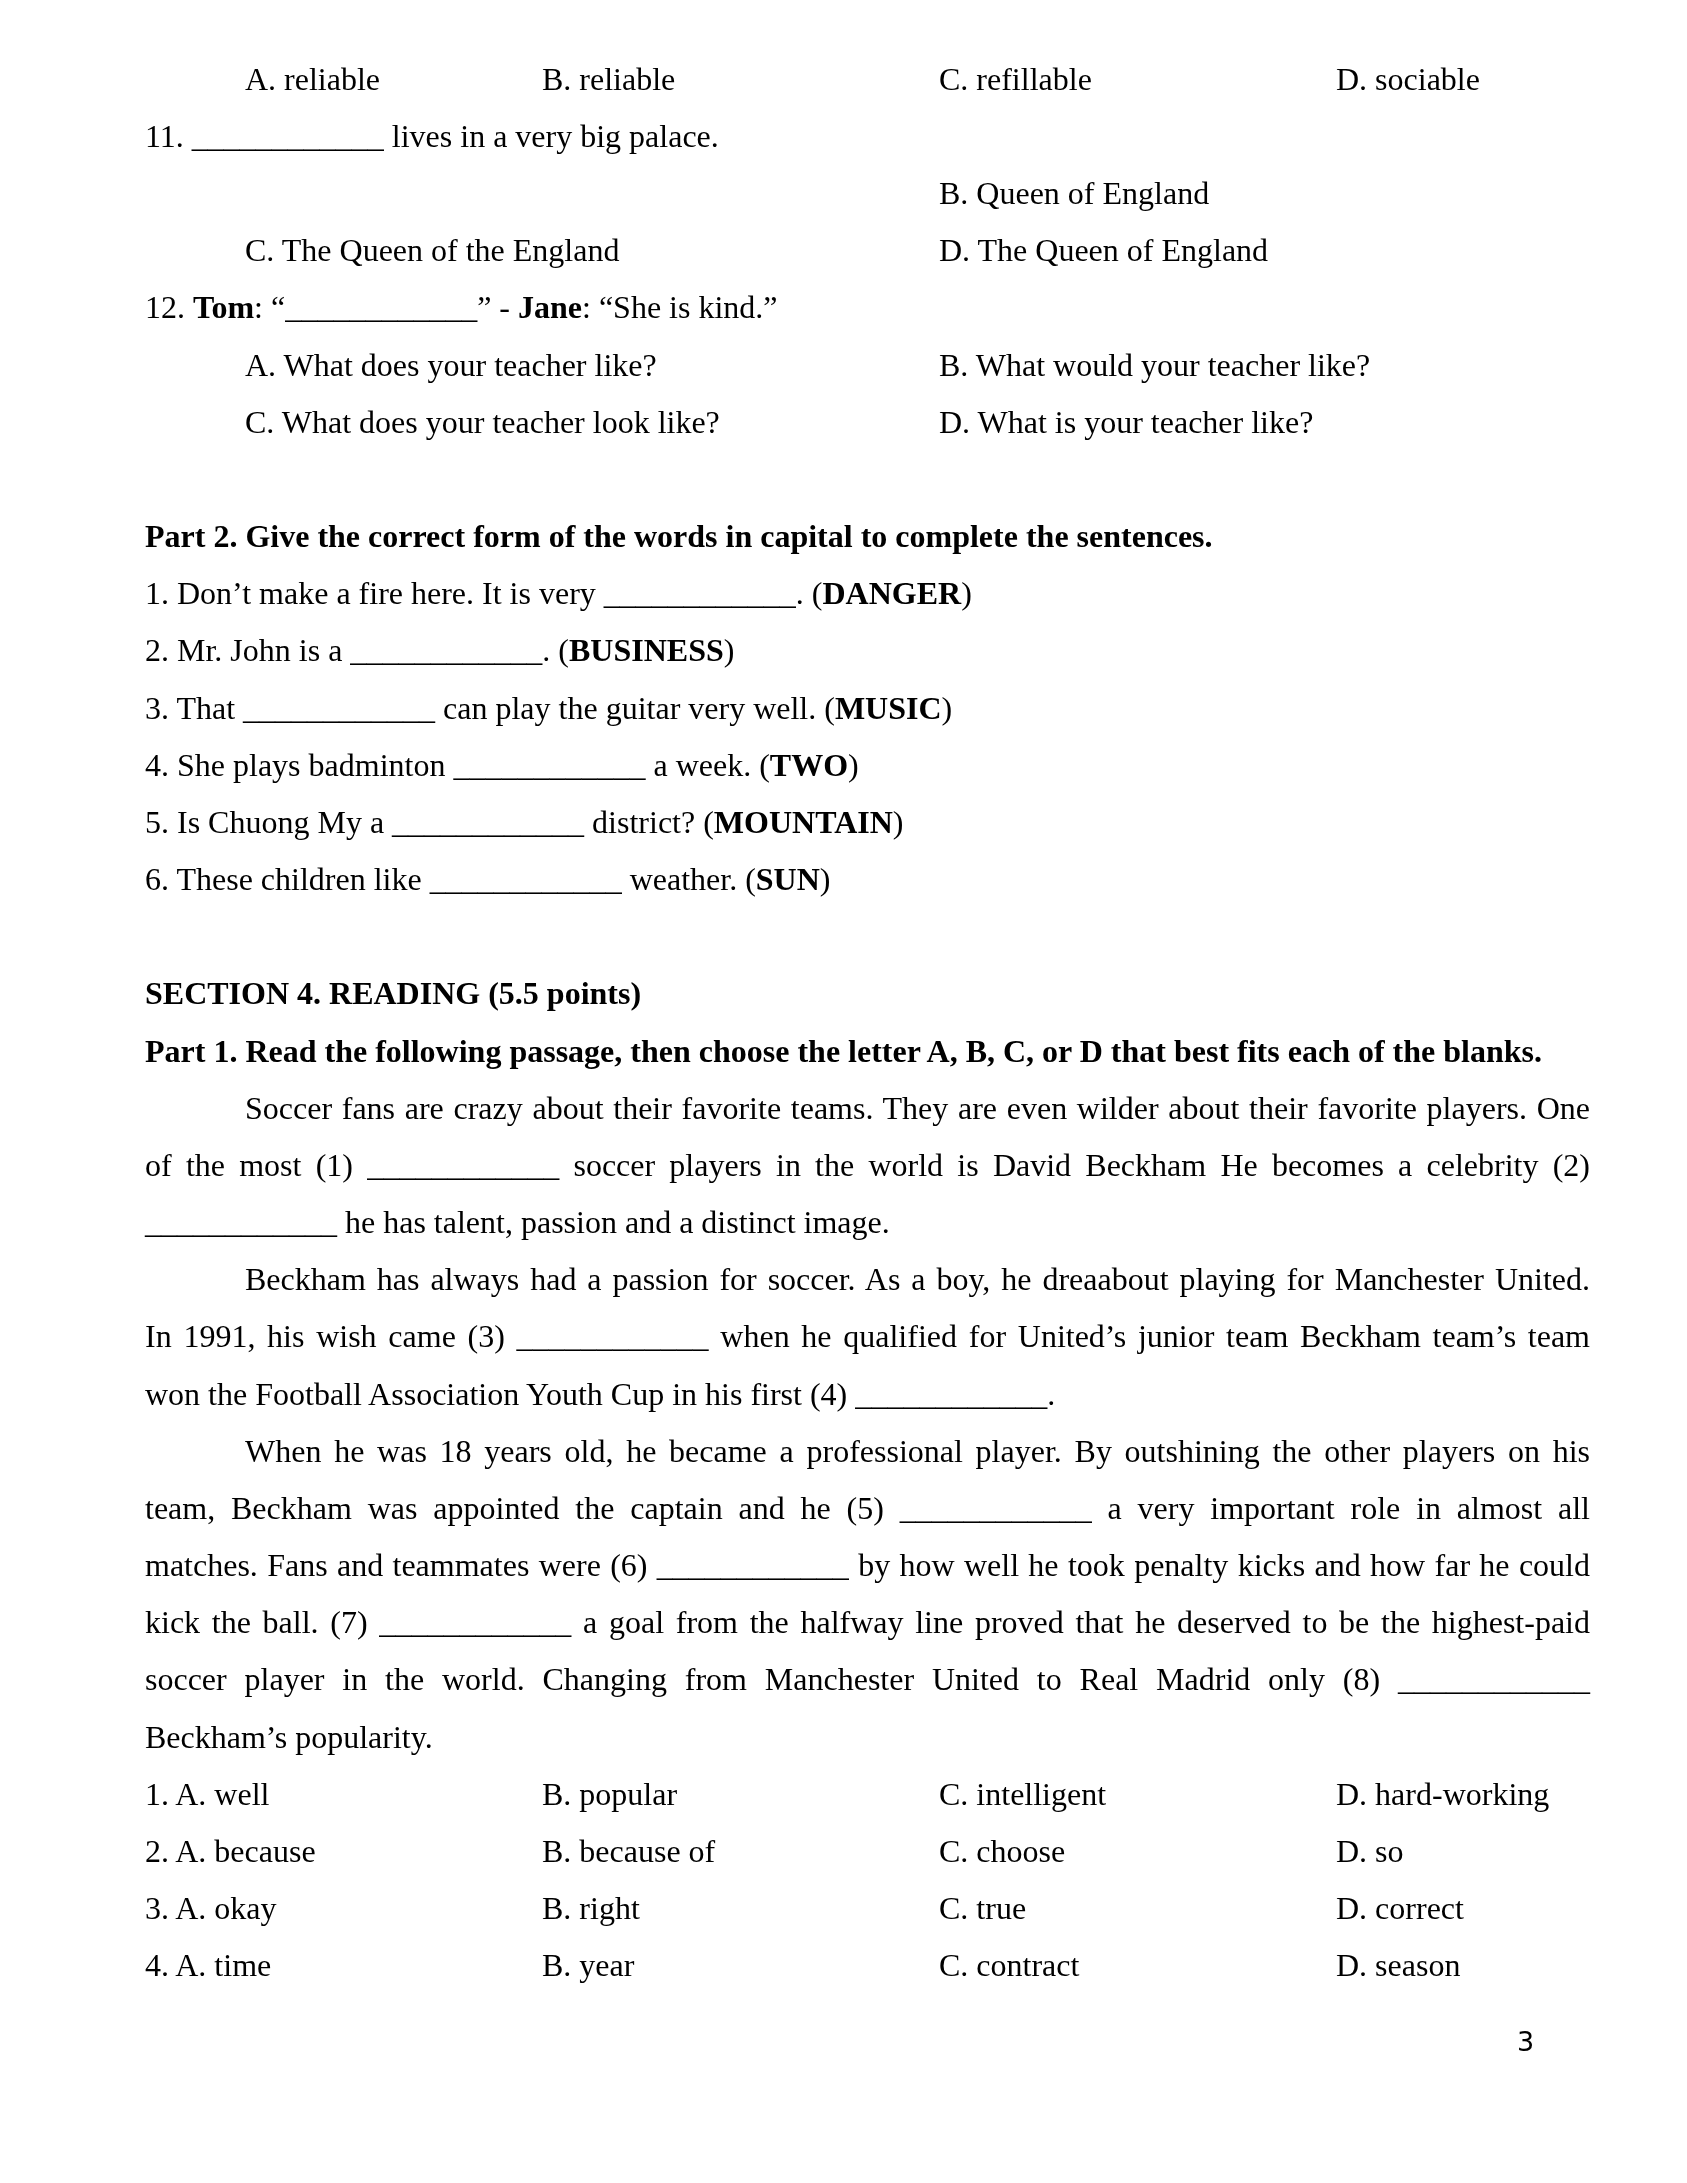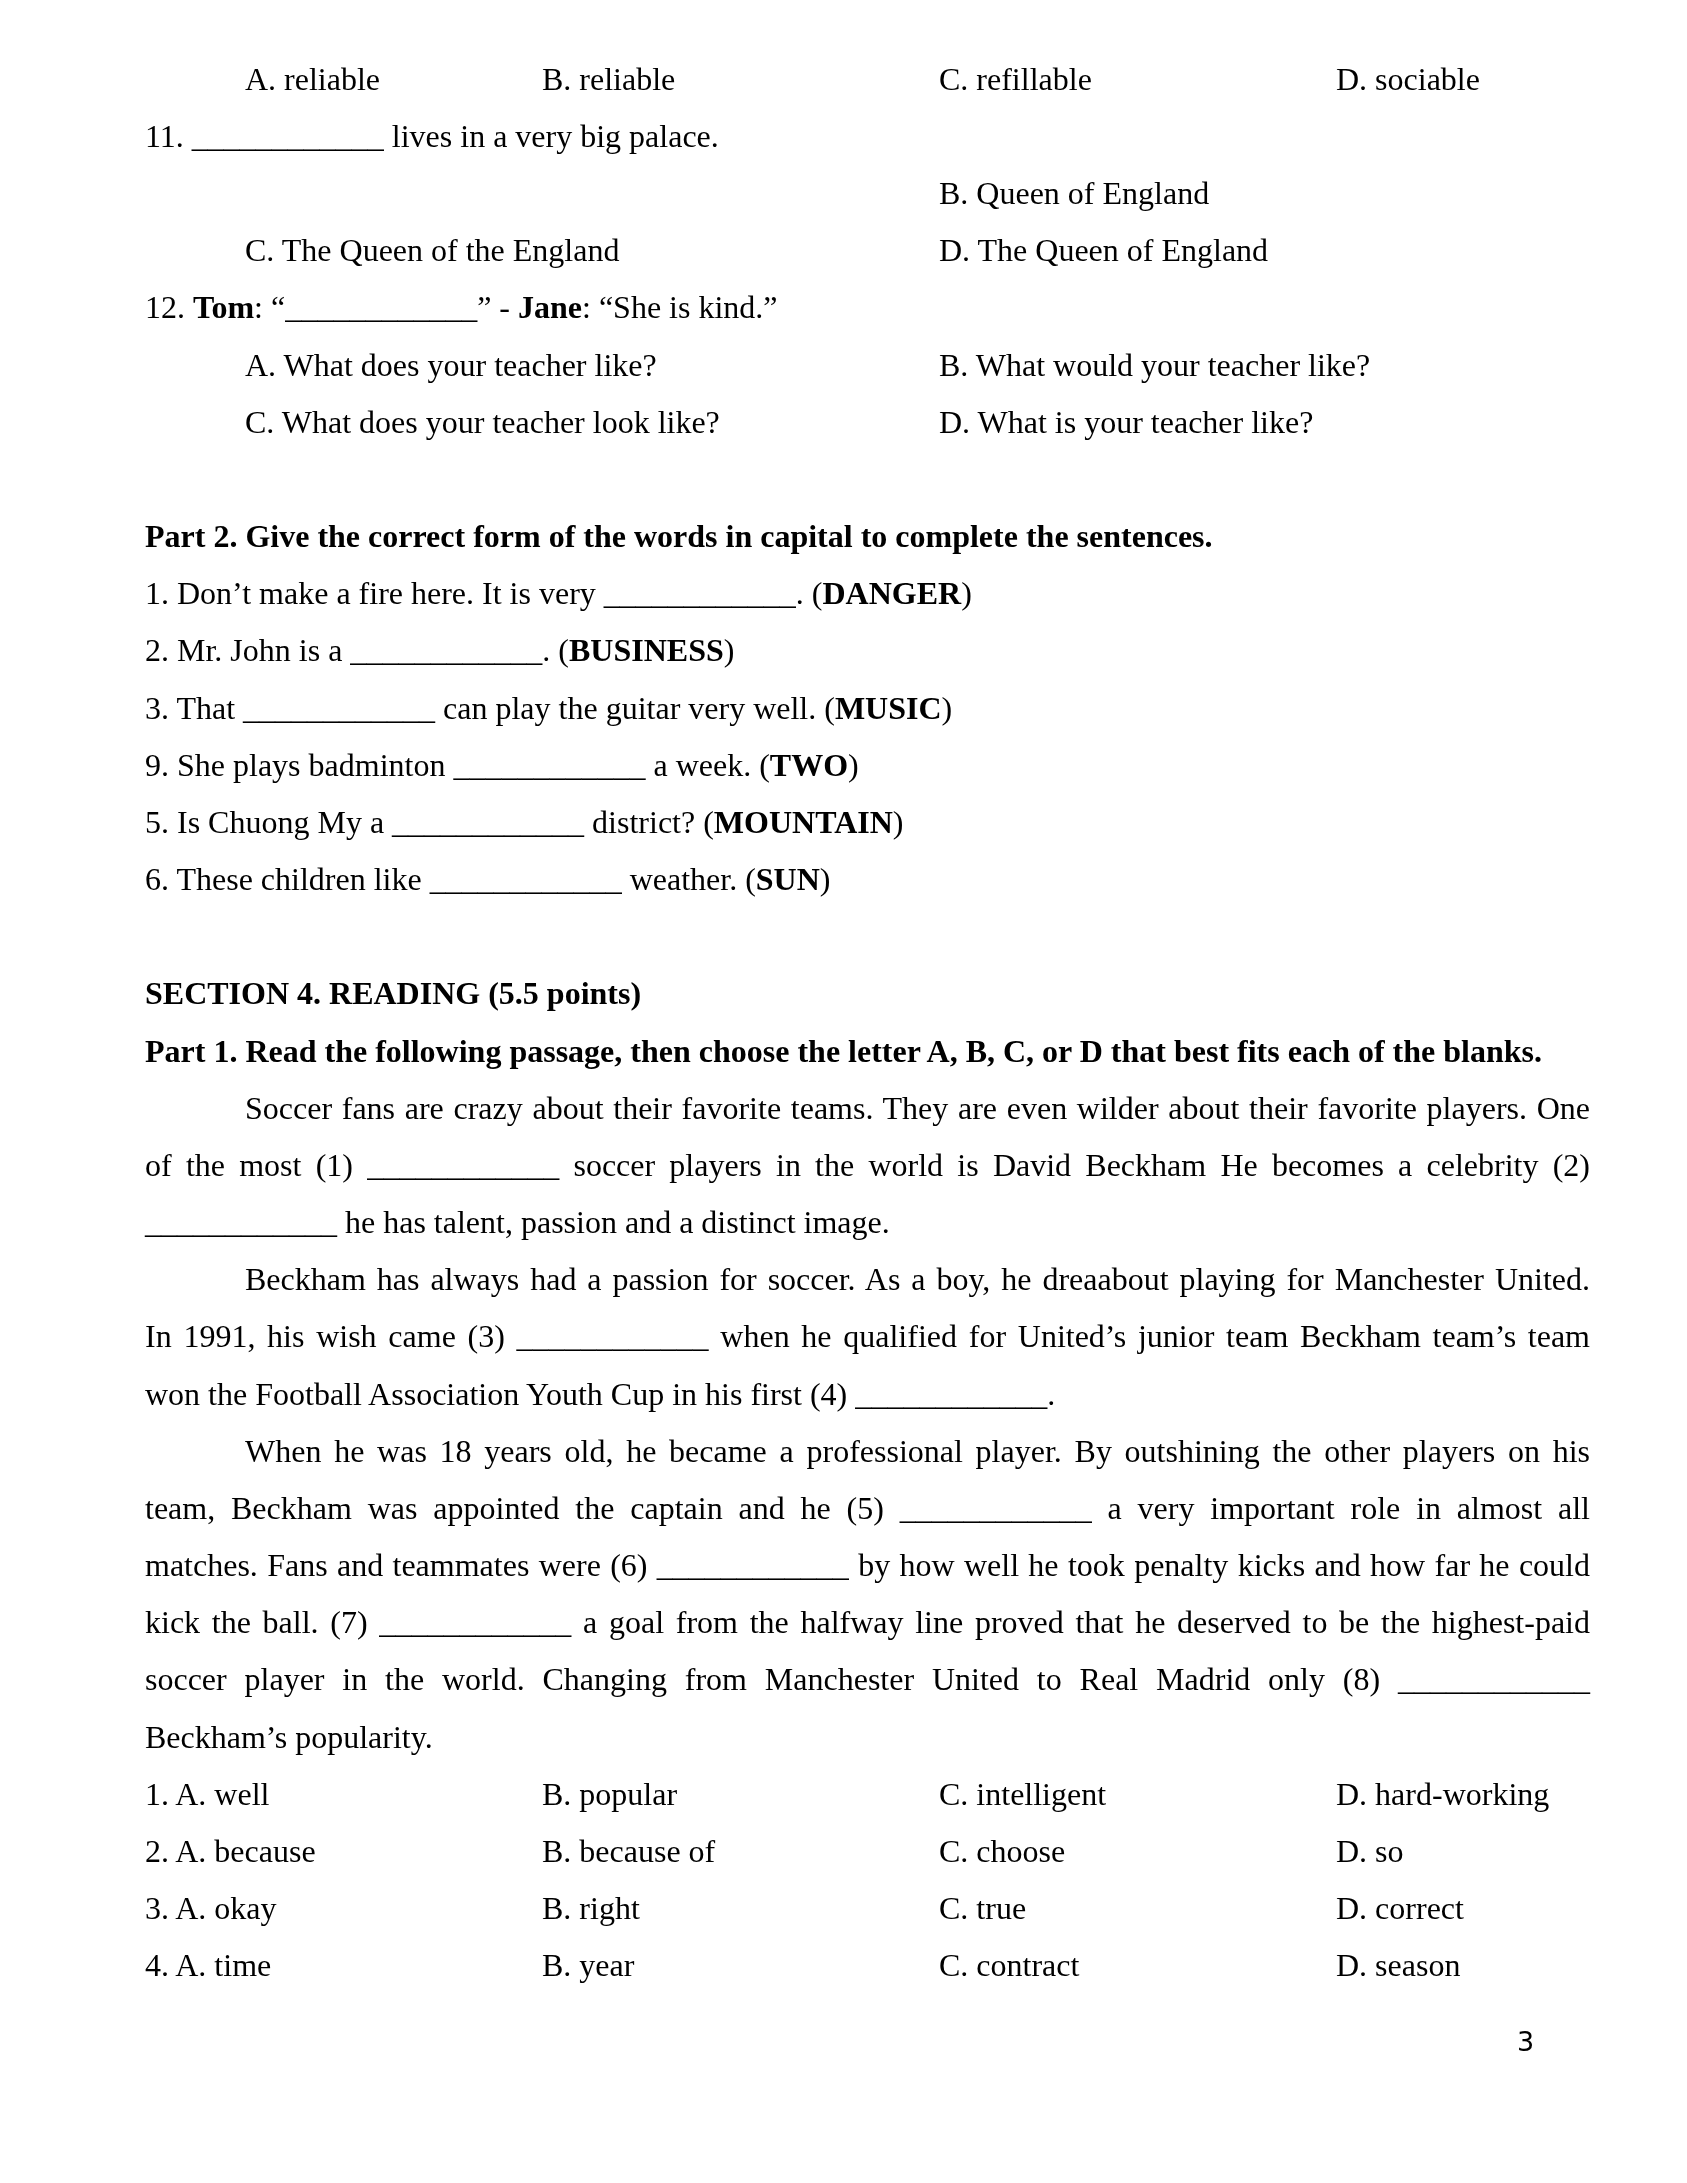--- a/index.html
+++ b/index.html
@@ -70,21 +70,21 @@
   <div class="line" style="top:565px">
     <span>1. Don’t make a fire here. It is very </span><span>____________</span><span>. (</span><span class="b">DANGER</span><span>)</span>
   </div>
   <div class="line" style="top:622px">
     <span>2. Mr. John is a </span><span>____________</span><span>. (</span><span class="b">BUSINESS</span><span>)</span>
   </div>
   <div class="line" style="top:680px">
     <span>3. That </span><span>____________</span><span> can play the guitar very well. (</span><span class="b">MUSIC</span><span>)</span>
   </div>
   <div class="line" style="top:737px">
-    <span>9. She plays badminton </span><span>____________</span><span> a week. (</span><span class="b">TWO</span><span>)</span>
+    <span>4. She plays badminton </span><span>____________</span><span> a week. (</span><span class="b">TWO</span><span>)</span>
   </div>
   <div class="line" style="top:794px">
     <span>5. Is Chuong My a </span><span>____________</span><span> district? (</span><span class="b">MOUNTAIN</span><span>)</span>
   </div>
   <div class="line" style="top:851px">
     <span>6. These children like </span><span>____________</span><span> weather. (</span><span class="b">SUN</span><span>)</span>
   </div>
 
   <div class="line b" style="top:965px">SECTION 4. READING (5.5 points)</div>
   <div class="line b" style="top:1023px">Part 1. Read the following passage, then choose the letter A, B, C, or D that best fits each of the blanks.</div>

